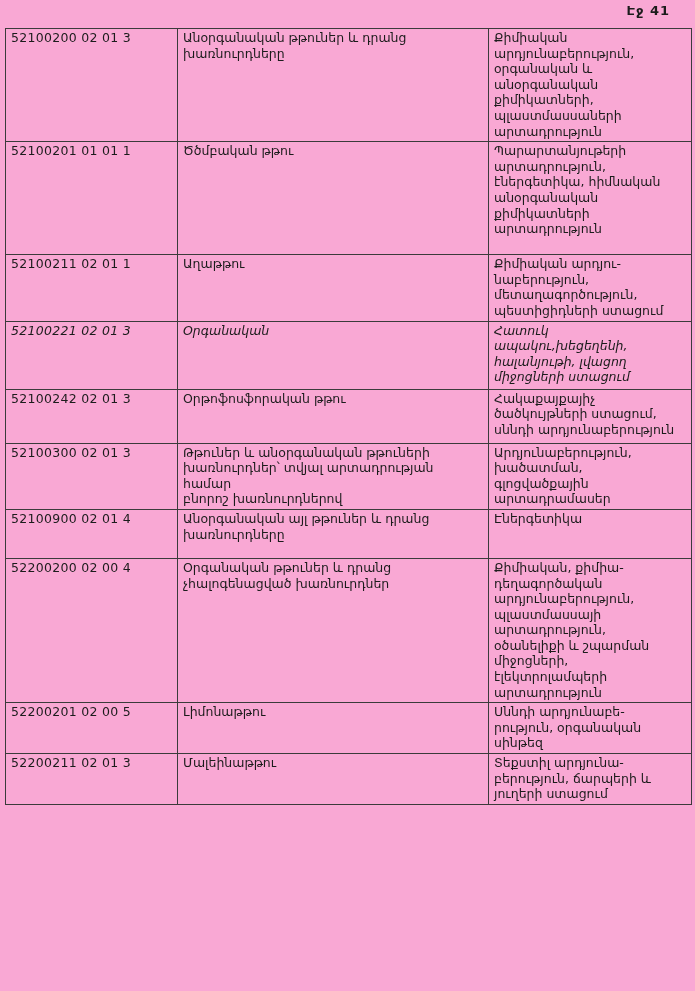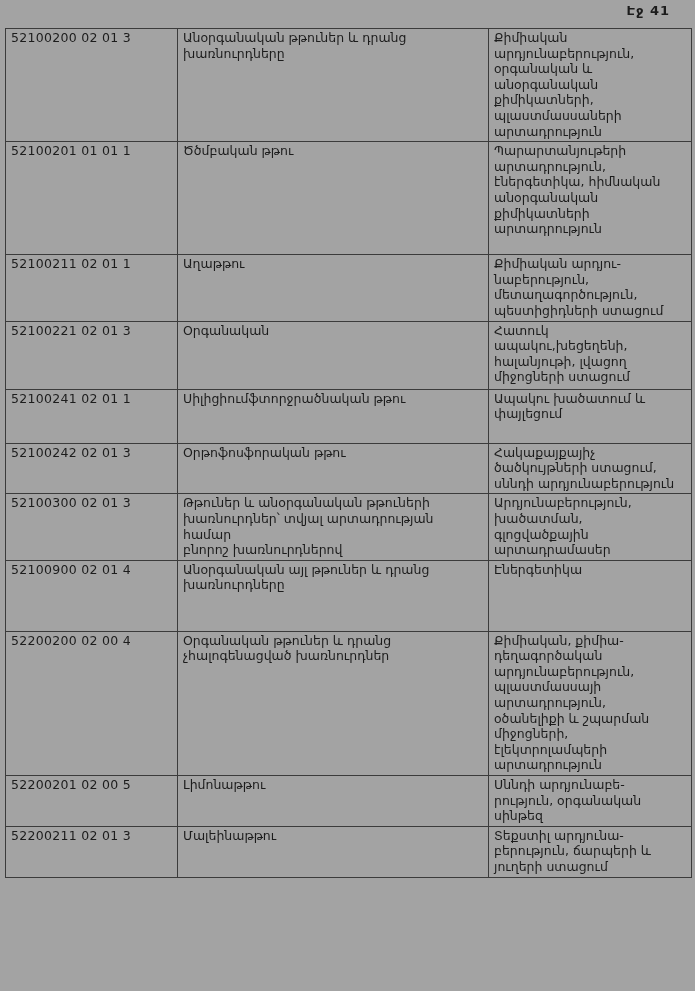--- a/index.html
+++ b/index.html
@@ -3,21 +3,21 @@
 <meta charset="utf-8">
 <style>
   html,body{margin:0;padding:0;}
   body{
     width:695px;height:991px;
     background:#ffffff;
     font-family:"DejaVu Sans", sans-serif;
     color:#1c1c1c;
     -webkit-font-smoothing:none;
   }
-  .page{position:relative;width:695px;height:991px;background:#a3a3a3;overflow:hidden;}
+  .page{position:relative;width:695px;height:991px;background:#f9a8d4;overflow:hidden;}
   .page-header{
     position:absolute;top:3px;right:25px;
     font-size:13px;font-weight:bold;letter-spacing:1px;
   }
   table.doc-table{
     position:absolute;top:28px;left:5px;
     width:686px;
     border-collapse:collapse;
     table-layout:fixed;
   }
@@ -31,21 +31,21 @@
     font-size:12.5px;
     line-height:15.6px;
     white-space:pre-line;
     word-wrap:break-word;
   }
   .doc-table td.code{letter-spacing:0.3px;white-space:nowrap;overflow:hidden;}
   
   .doc-table tr:nth-child(1){height:112px;}
   .doc-table tr:nth-child(2){height:113px;}
   .doc-table tr:nth-child(3){height:58px;}
-  .doc-table tr:nth-child(4){height:68px;}
+  .doc-table tr:nth-child(4){height:68px;font-style:italic;}
   .doc-table tr:nth-child(5){height:54px;}
   .doc-table tr:nth-child(6){height:29px;}
   .doc-table tr:nth-child(7){height:49px;}
   .doc-table tr:nth-child(8){height:71px;}
   .doc-table tr:nth-child(9){height:45px;}
   .doc-table tr:nth-child(10){height:40px;}
   .doc-table tr:nth-child(11){height:45px;}
   .doc-table tr:nth-child(12){height:150px;}
   .doc-table tr:nth-child(13){height:50px;}
   .doc-table tr:nth-child(14){height:70px;}
@@ -97,26 +97,20 @@
       </tr>
       <tr>
         <td class="code">52100221 02 01 3</td>
         <td class="name">Օրգանական</td>
         <td class="usage">Հատուկ
 ապակու,խեցեղենի,
 հալանյութի, լվացող
 միջոցների ստացում</td>
       </tr>
       <tr>
-        <td class="code">52100241 02 01 1</td>
-        <td class="name">Սիլիցիումֆտորջրածնական թթու</td>
-        <td class="usage">Ապակու խածատում և
-փայլեցում</td>
-      </tr>
-      <tr>
         <td class="code">52100242 02 01 3</td>
         <td class="name">Օրթոֆոսֆորական թթու</td>
         <td class="usage">Հակաքայքայիչ
 ծածկույթների ստացում,
 սննդի արդյունաբերություն</td>
       </tr>
       <tr>
         <td class="code">52100300 02 01 3</td>
         <td class="name">Թթուներ և անօրգանական թթուների
 խառնուրդներ՝ տվյալ արտադրության համար

